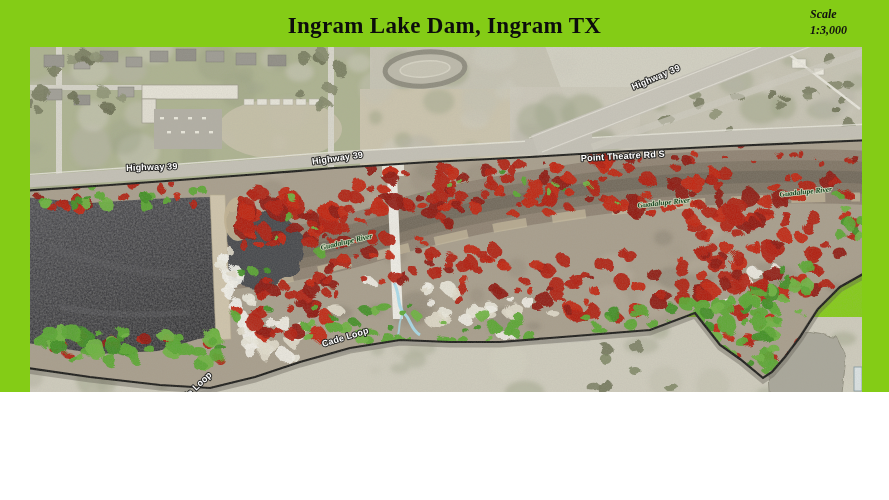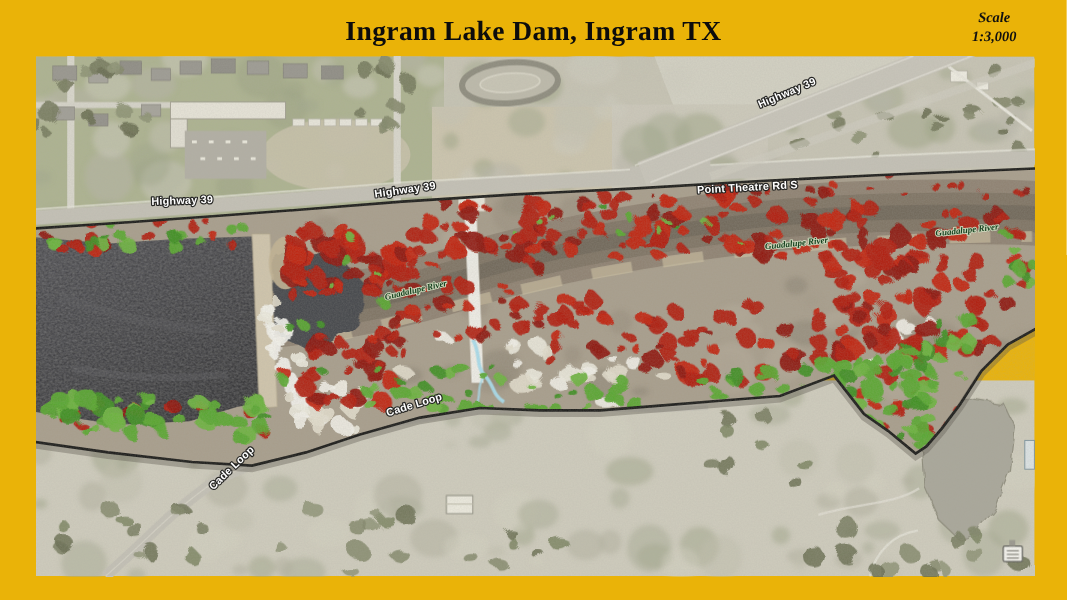--- a/index.html
+++ b/index.html
@@ -1,20 +1,20 @@
 <!DOCTYPE html>
 <html><head>
 <meta charset="utf-8">
 <style>
   html,body{margin:0;padding:0;background:#ffffff;}
-  .page{position:relative;width:889px;height:500px;background:#eab308;overflow:hidden;
+  .page{position:relative;width:889px;height:392px;background:#84cc16;overflow:hidden;
         font-family:"Liberation Serif",serif;}
   .title{position:absolute;top:13px;left:0;right:0;margin:0;text-align:center;
          font-size:23px;font-weight:bold;letter-spacing:.3px;color:#0c0c0c;}
-  .scale{position:absolute;top:7px;right:42px;text-align:center;font-style:italic;
+  .scale{position:absolute;top:7px;right:42px;font-style:italic;
          font-weight:bold;font-size:12px;line-height:1.3;color:#101010;}
   .map{position:absolute;left:30px;top:47px;width:832px;height:433px;}
   .map svg{display:block;width:100%;height:100%;}
   .lblRoad{font-family:"Liberation Sans",sans-serif;font-size:9px;font-weight:bold;
            fill:#ffffff;stroke:#262624;stroke-width:2px;paint-order:stroke;
            stroke-linejoin:round;letter-spacing:.2px;}
   .lblRiver{font-family:"Liberation Serif",serif;font-size:7.5px;font-weight:bold;
             font-style:italic;fill:#16421f;stroke:#ccd5ba;stroke-width:1.6px;
             paint-order:stroke;stroke-linejoin:round;}
 </style>

